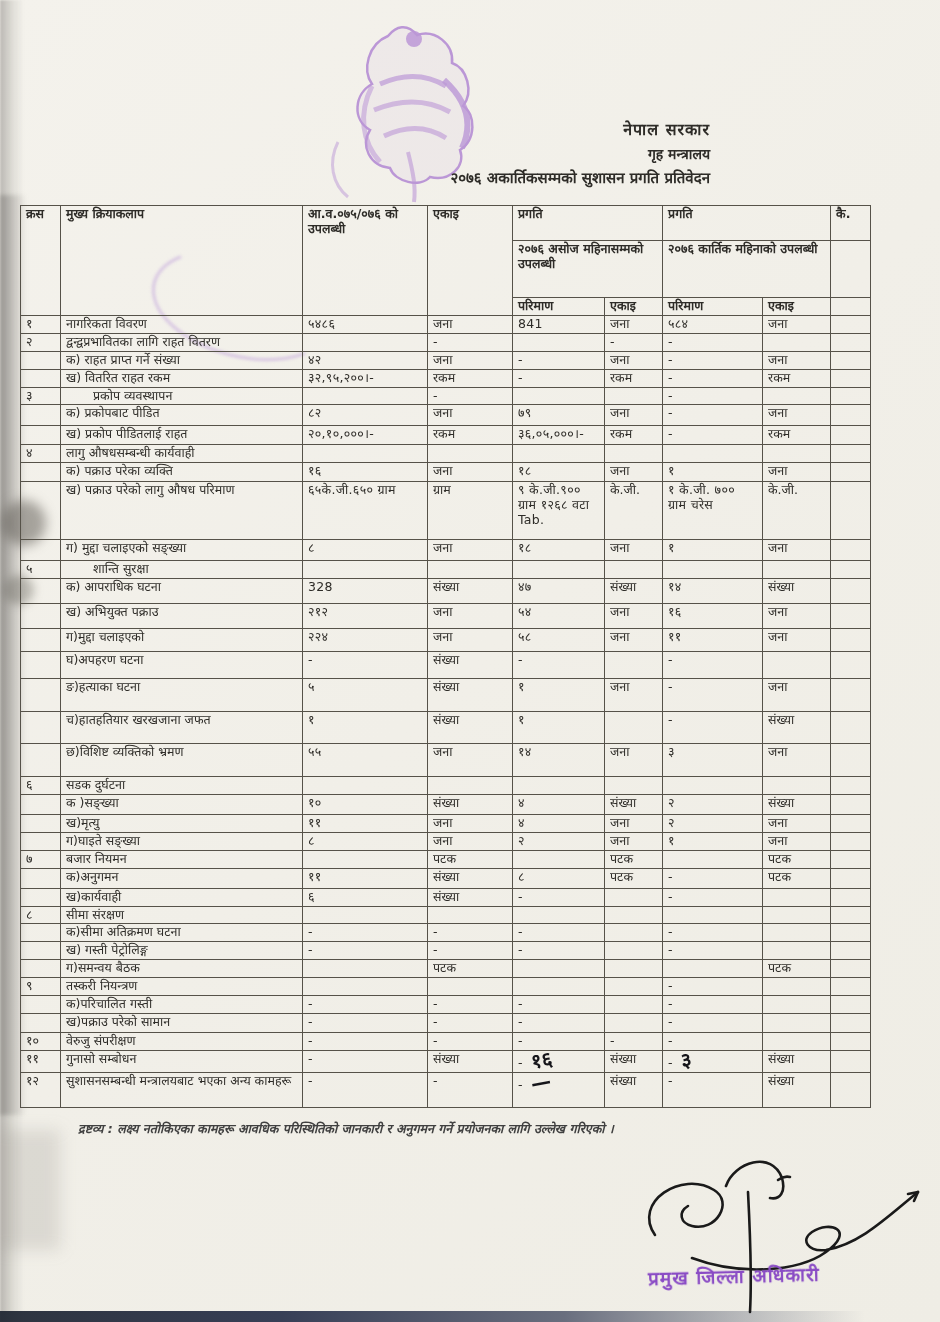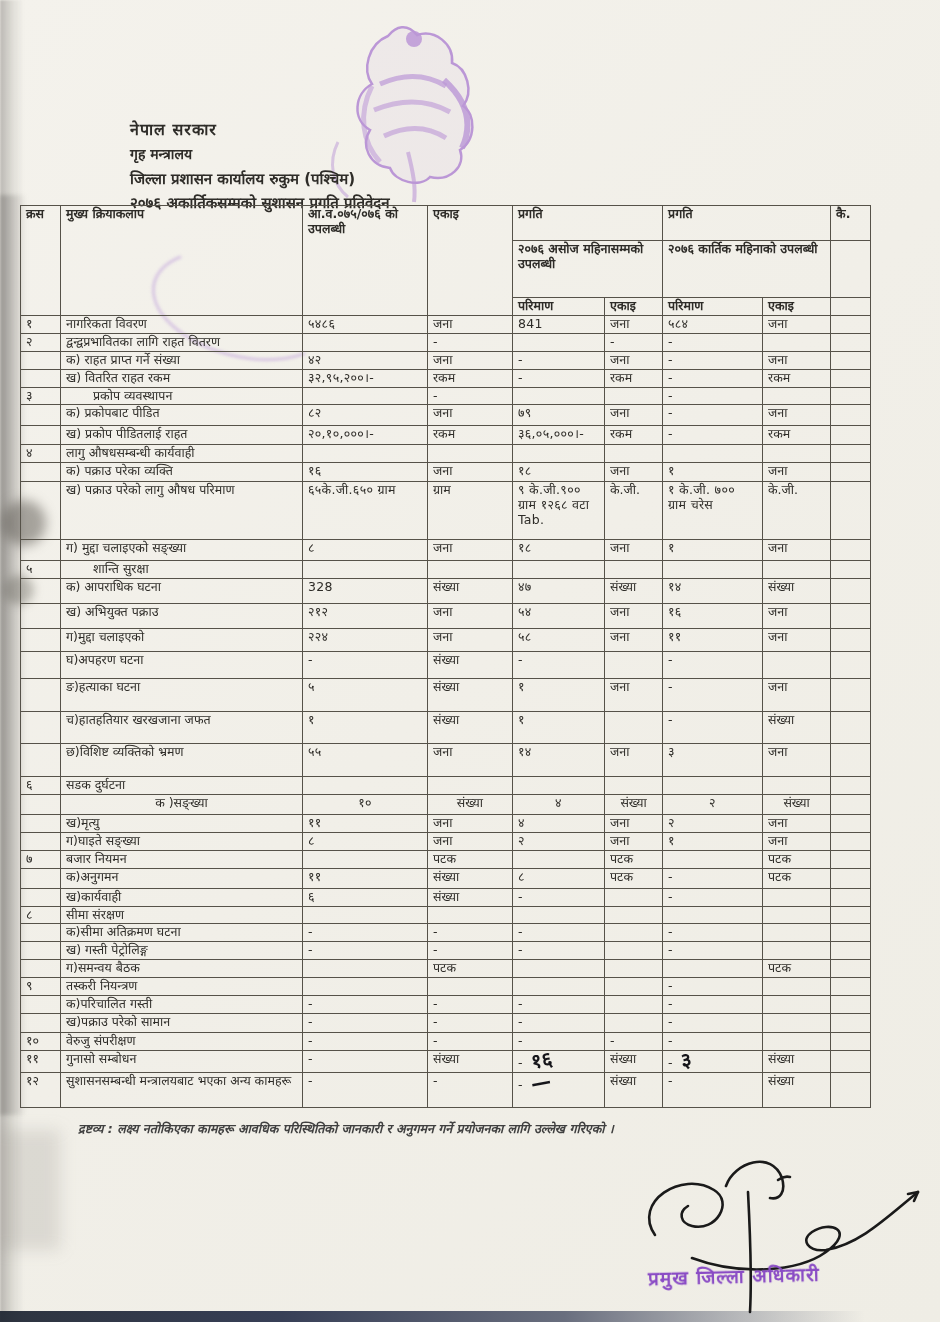--- a/index.html
+++ b/index.html
@@ -21,21 +21,21 @@
     background:rgba(70,66,60,.45);filter:blur(6px);}
   .smudge2{position:absolute;left:4px;top:575px;width:30px;height:30px;border-radius:50%;
     background:rgba(80,76,70,.35);filter:blur(5px);}
   .smudge3{position:absolute;left:0;top:1130px;width:60px;height:120px;
     background:rgba(120,116,110,.18);filter:blur(8px);}
   .bottom-strip{position:absolute;left:0;top:1311px;width:940px;height:11px;
     background:linear-gradient(to right,#1c2330 0%,#27304a 30%,#5d6375 60%,rgba(216,214,207,0) 92%);
     opacity:.92;}
 
   
-  .doc-header{position:absolute;left:130px;top:118px;width:580px;text-align:left;z-index:3;}
+  .doc-header{position:absolute;left:130px;top:118px;width:580px;text-align:right;z-index:3;}
   .doc-header .l1{font-size:16px;font-weight:700;letter-spacing:1px;}
   .doc-header .l2{font-size:14px;font-weight:700;margin-top:4px;}
   .doc-header .l3{font-size:15px;font-weight:700;margin-top:5px;}
   .doc-header .l4{font-size:15px;font-weight:700;margin-top:4px;}
 
   
   .stamp-wrap{position:absolute;left:318px;top:22px;width:200px;height:185px;z-index:2;opacity:.72;}
   .stamp-ring{position:absolute;left:150px;top:252px;width:180px;height:100px;
     border:3px solid rgba(150,92,205,.30);border-radius:50%;
     border-right-color:transparent;border-top-color:transparent;
@@ -88,21 +88,20 @@
         <path d="M90,130 C95,150 98,165 96,180" stroke-width="4" opacity="0.6"></path>
         <path d="M20,120 C10,140 14,162 30,175" stroke-width="3" opacity="0.5"></path>
       </g>
     </svg>
   </div>
   <div class="stamp-ring"></div>
 
   <div class="doc-header">
     <div class="l1">नेपाल सरकार</div>
     <div class="l2">गृह मन्त्रालय</div>
-    <div class="l3">जिल्ला प्रशासन कार्यालय रुकुम (पश्चिम)</div>
     <div class="l4">२०७६ अकार्तिकसम्मको सुशासन प्रगति प्रतिवेदन</div>
   </div>
 
   <table class="main">
     <colgroup>
       <col style="width:40px">
         <col style="width:242px">
         <col style="width:125px">
       <col style="width:85px">
         <col style="width:92px">
@@ -348,21 +347,21 @@
           <td class="c-sn">६</td>
           <td class="c-activity">सडक दुर्घटना</td>
           <td class="c-fy"></td>
           <td class="c-u0"></td>
           <td class="c-q1"></td>
           <td class="c-u1"></td>
           <td class="c-q2"></td>
           <td class="c-u2"></td>
           <td class="c-rem"></td>
         </tr>
-        <tr style="height: 20px; text-align: center;">
+        <tr style="height: 20px;">
           <td class="c-sn"></td>
           <td class="c-activity">क )सङ्ख्या</td>
           <td class="c-fy">१०</td>
           <td class="c-u0">संख्या</td>
           <td class="c-q1">४</td>
           <td class="c-u1">संख्या</td>
           <td class="c-q2">२</td>
           <td class="c-u2">संख्या</td>
           <td class="c-rem"></td>
         </tr>

